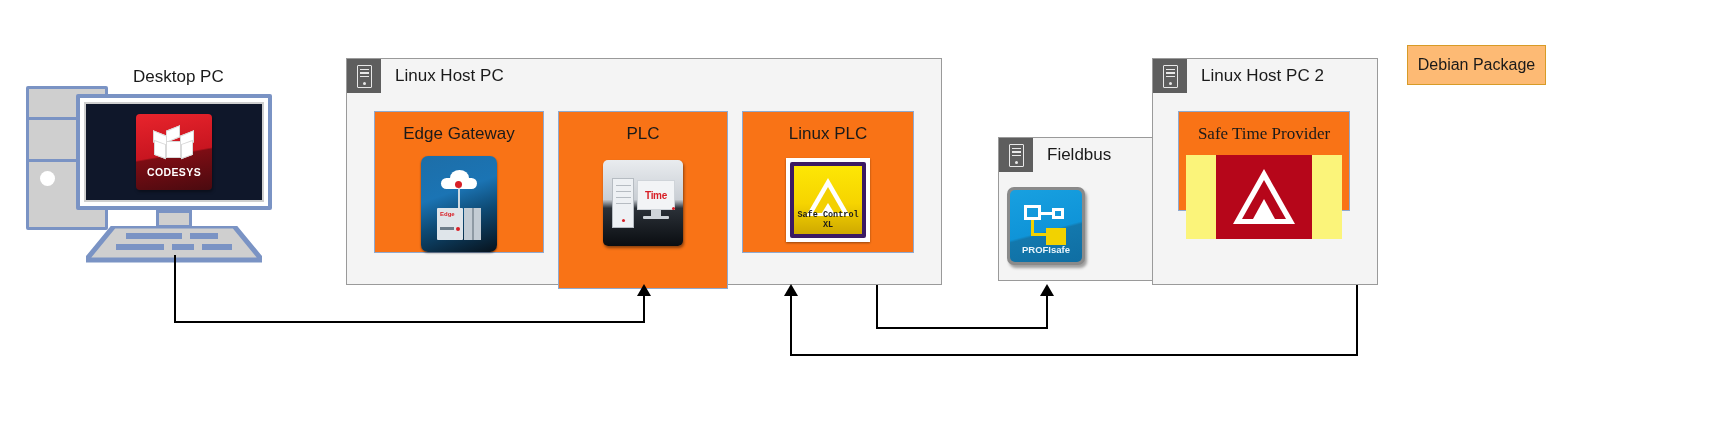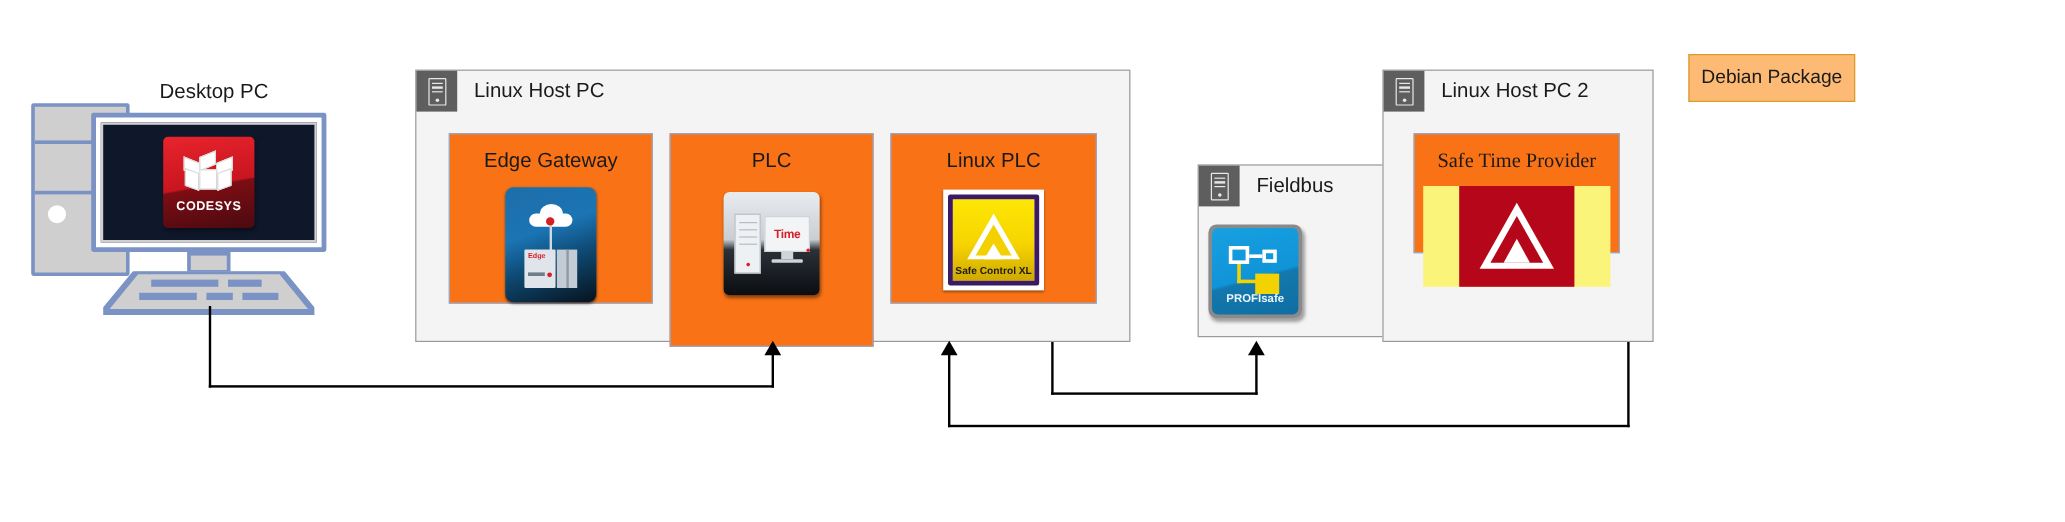--- a/index.html
+++ b/index.html
@@ -62,21 +62,21 @@
   
   .safe-tile{width:84px;height:84px;background:#fff;padding:4px;box-sizing:border-box;box-shadow:0 1px 2px rgba(0,0,0,.4);}
   .safe-inner{width:100%;height:100%;box-sizing:border-box;border:4px solid #3b1a63;border-radius:2px;
       background:linear-gradient(180deg,#fde705 0%,#f6d400 55%,#cfa900 100%);position:relative;overflow:hidden;}
   .safe-tri{position:absolute;left:50%;top:12px;transform:translateX(-50%);width:0;height:0;
       border-left:22px solid transparent;border-right:22px solid transparent;border-bottom:38px solid #ffffff;}
   .safe-tri2{position:absolute;left:50%;top:21px;transform:translateX(-50%);width:0;height:0;
       border-left:15px solid transparent;border-right:15px solid transparent;border-bottom:26px solid #f3d000;}
   .safe-tri3{position:absolute;left:50%;top:37px;transform:translateX(-50%);width:0;height:0;
       border-left:8px solid transparent;border-right:8px solid transparent;border-bottom:13px solid #ffffff;}
-  .safe-txt{position:absolute;left:0;right:0;bottom:4px;text-align:center;font-size:8.5px;font-weight:700;color:#1a1a1a;}
+  .safe-txt{position:absolute;left:0;right:0;bottom:4px;text-align:center;font-size:8.5px;font-weight:700;color:#1a1a1a;font-family:Liberation Mono, monospace;}
 
   
   .pro-tile{width:78px;height:78px;border-radius:7px;background:#8a8a8a;padding:3px;box-sizing:border-box;
             box-shadow:2px 3px 3px rgba(0,0,0,.35);}
   .pro-inner{width:100%;height:100%;border-radius:5px;position:relative;overflow:hidden;
             background:linear-gradient(165deg,#18a0e0 0%,#0f94d8 55%,#1378ad 58%,#0f6ea3 100%);}
   .pro-n1{position:absolute;left:14px;top:15px;width:17px;height:15px;border:3.5px solid #fff;box-sizing:border-box;background:transparent;}
   .pro-n2{position:absolute;left:42px;top:18px;width:12px;height:11px;border:3.5px solid #fff;box-sizing:border-box;}
   .pro-link1{position:absolute;left:31px;top:22px;width:11px;height:3px;background:#fff;}
   .pro-y1{position:absolute;left:36px;top:38px;width:20px;height:17px;background:#f2d200;}

